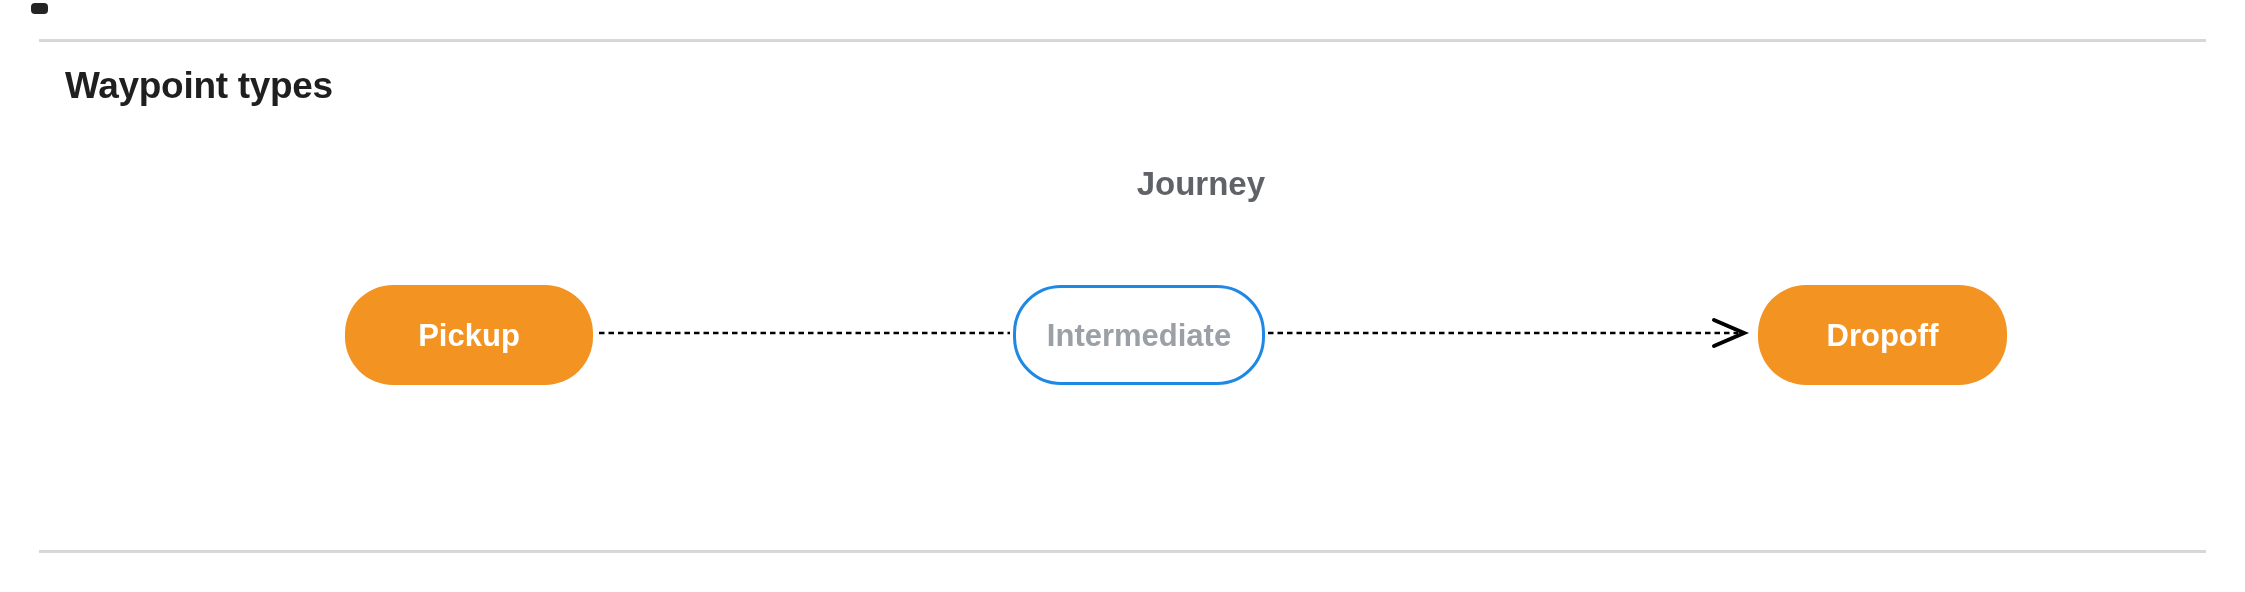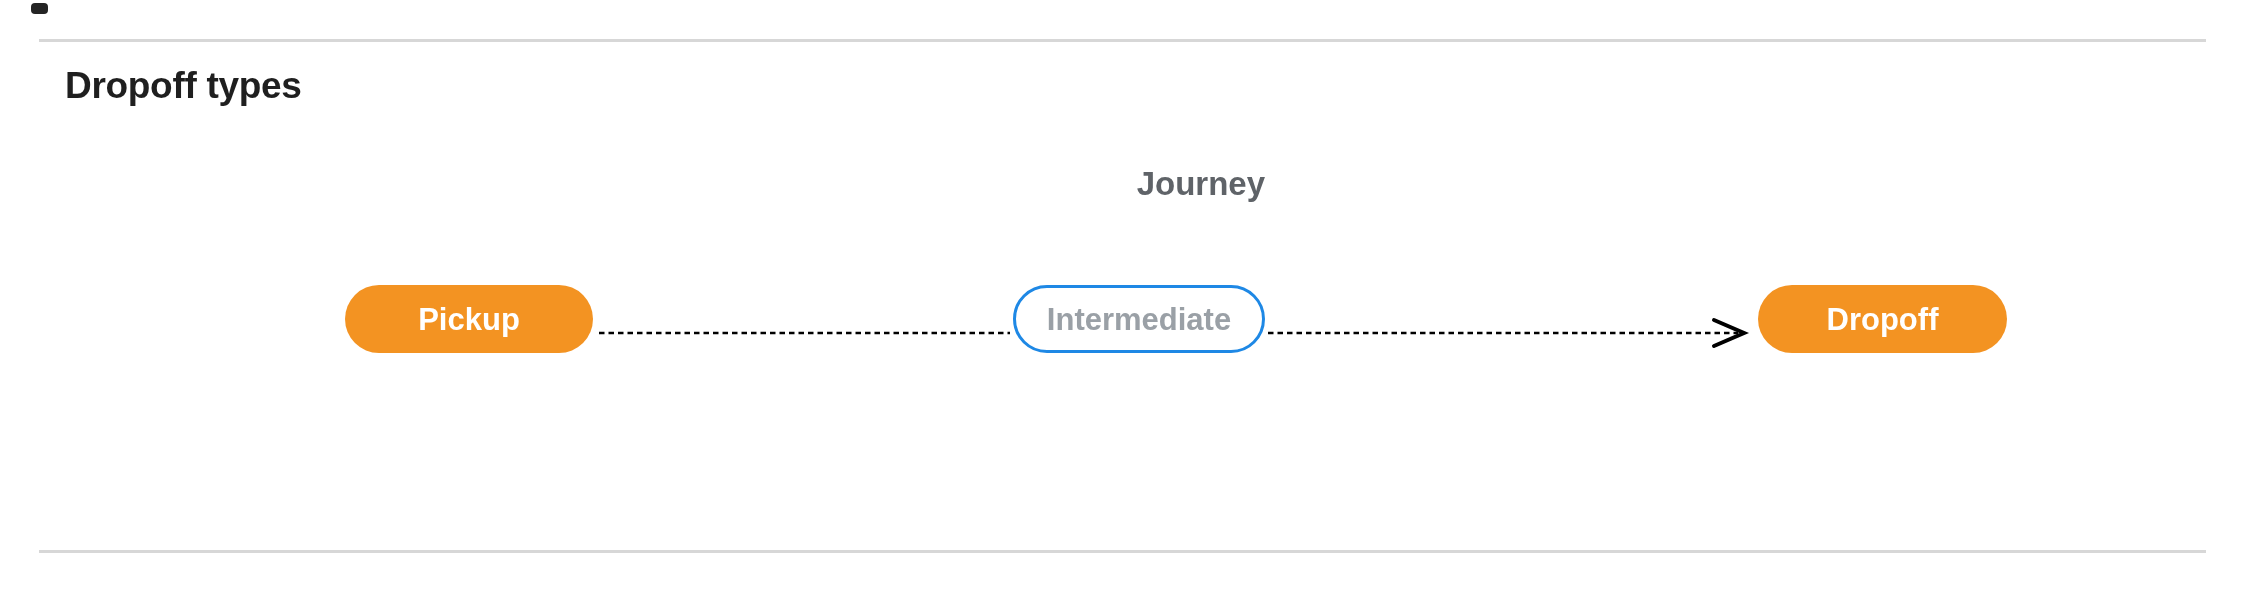--- a/index.html
+++ b/index.html
@@ -53,21 +53,21 @@
     text-align: right;
     font-size: 33px;
     font-weight: 700;
     color: #5f6368;
     line-height: 1.1;
   }
 
   .pill {
     position: absolute;
     top: 285px;
-    height: 68px;
+    height: 100px;
     border-radius: 48px;
     display: flex;
     align-items: center;
     justify-content: center;
     font-size: 31px;
     font-weight: 700;
     line-height: 1;
   }
   .pill.terminal {
     background: #f39322;
@@ -93,21 +93,21 @@
 </style>
 </head>
 <body>
 
 <div class="page">
 
   <div class="edge-fragment"></div>
 
   <div class="divider top" style="background-color: rgb(215, 215, 215);"></div>
 
-  <h1 class="heading" style="color: rgb(31, 31, 31);">Dropoff types</h1>
+  <h1 class="heading" style="color: rgb(31, 31, 31);">Waypoint types</h1>
 
   <div class="journey-label" style="color: rgb(95, 99, 104);">Journey</div>
 
   <svg class="connector-layer" viewBox="0 0 2245 592" xmlns="http://www.w3.org/2000/svg" aria-hidden="true">
     <line x1="599" y1="333" x2="1010" y2="333" stroke="#000000" stroke-width="2.6" stroke-dasharray="5.5 4"></line>
     <line x1="1268" y1="333" x2="1738" y2="333" stroke="#000000" stroke-width="2.6" stroke-dasharray="5.5 4"></line>
     <path d="M 1714 320 L 1744 333 L 1714 346" fill="none" stroke="#000000" stroke-width="4" stroke-linecap="round" stroke-linejoin="miter"></path>
   </svg>
 
   <div class="pill terminal pickup" style="background-color: rgb(243, 147, 34); color: rgb(255, 255, 255);">Pickup</div>

